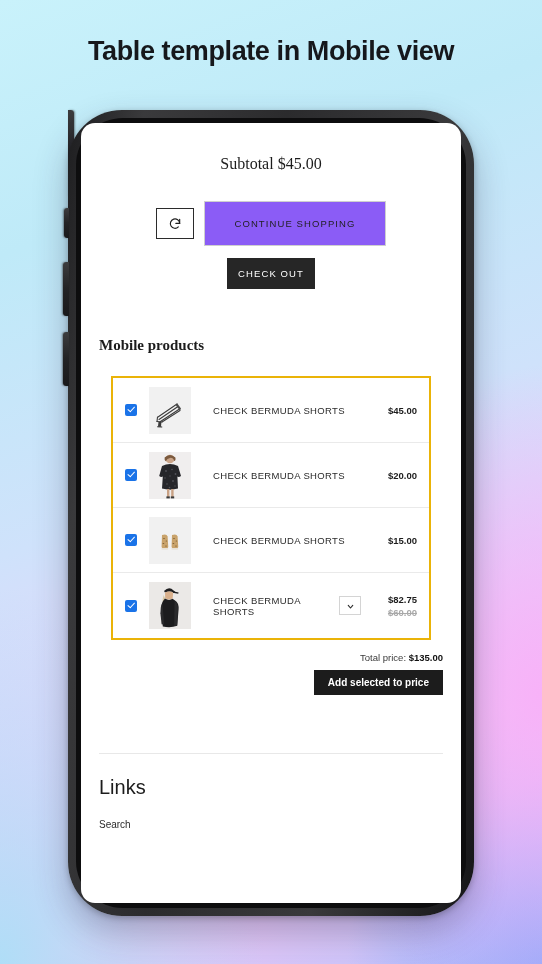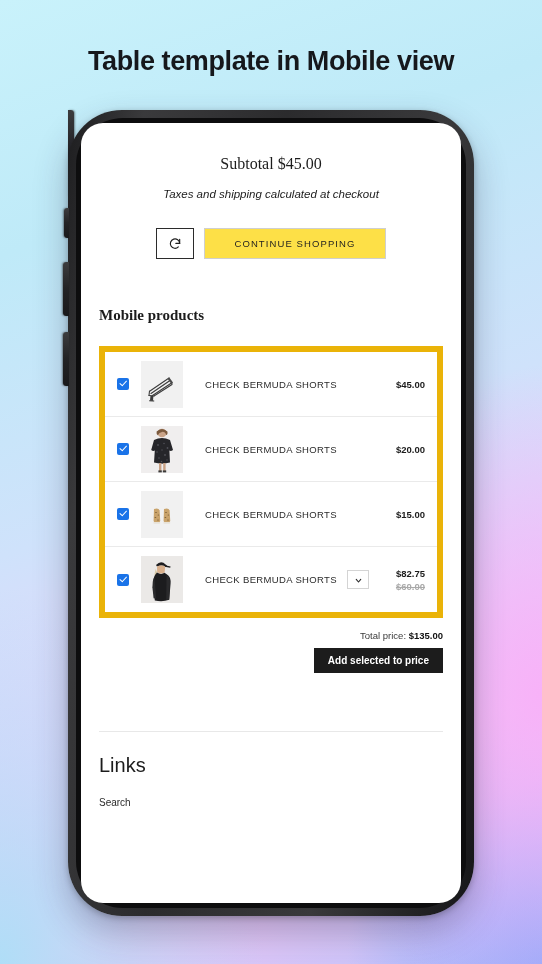--- a/index.html
+++ b/index.html
@@ -13,21 +13,21 @@
     background:
       radial-gradient(ellipse 70% 55% at 100% 72%, rgba(248,176,248,0.95) 0%, rgba(248,176,248,0.0) 62%),
       radial-gradient(ellipse 60% 45% at 100% 100%, rgba(147,170,249,0.95) 0%, rgba(147,170,249,0.0) 60%),
       radial-gradient(ellipse 75% 60% at 0% 100%, rgba(168,224,247,0.9) 0%, rgba(168,224,247,0.0) 65%),
       linear-gradient(160deg, #c9f2fb 0%, #bfeaf8 22%, #cfe2fb 48%, #e5d4fb 68%, #f2c9f6 84%, #b9c2fb 100%);
   }
 
   
   .page-title {
     position: absolute;
-    top: 46px;
+    top: 36px;
     left: 0;
     width: 542px;
     text-align: center;
     font-size: 27px;
     font-weight: bold;
     color: #16181c;
     letter-spacing: -0.4px;
     font-family: "Liberation Sans", sans-serif;
   }
 
@@ -48,21 +48,21 @@
   }
   .phone-inner-ring {
     position: absolute;
     left: 8px; top: 8px; right: 8px; bottom: 8px;
     border-radius: 47px;
     background: #0d0d0e;
   }
   .phone-screen {
     position: absolute;
     left: 13px; top: 13px; right: 13px; bottom: 13px;
-    border-radius: 22px;
+    border-radius: 14px;
     background: #ffffff;
     overflow: hidden;
   }
 
   
   .btn-side {
     position: absolute;
     background: linear-gradient(180deg, #3c3c3e 0%, #232325 50%, #19191b 100%);
     box-shadow: -1px 0 2px rgba(0,0,0,0.4);
   }
@@ -106,24 +106,24 @@
   .btn-refresh {
     width: 38px; height: 31px;
     border: 1px solid #2b2b2b;
     background: #fff;
     display: flex; align-items: center; justify-content: center;
     cursor: pointer;
   }
   .btn-refresh svg { display: block; }
 
   .btn-continue {
-    height: 31px;
+    height: 45px;
     padding: 0 29px;
     border: 1px solid #cfcfcf;
-    background: #fde047;
+    background: #8b5cf6;
     color: #1f1f1f;
     font-size: 9.5px;
     letter-spacing: 1.1px;
     display: flex; align-items: center; justify-content: center;
     cursor: pointer;
     font-family: "Liberation Sans", sans-serif;
   }
 
   .btn-checkout {
     margin: 12px auto 0;
@@ -142,22 +142,22 @@
   
   .related-heading {
     margin: 48px 0 0 18px;
     font-family: "Liberation Serif", serif;
     font-weight: bold;
     font-size: 15px;
     color: #1c1c1c;
   }
 
   .products-table {
-    margin: 22px 18px 0;
-    border: 6px solid #eab308;
+    margin: 22px 30px 0;
+    border: 2px solid #eab308;
     background: #fff;
   }
   .product-row {
     display: flex;
     align-items: center;
     padding: 8px 12px;
     border-bottom: 1px solid #eaeaea;
     min-height: 65px;
   }
   .product-row:last-child { border-bottom: none; }
@@ -287,35 +287,35 @@
   <div class="btn-side btn-voldn"></div>
   <div class="btn-power"></div>
 
   <div class="phone-inner-ring"></div>
 
   <div class="phone-screen">
     <div class="screen-content">
 
       <div class="cart-summary">
         <div class="subtotal">Subtotal $45.00</div>
-        <div class="tax-note">Taxes and shipping calculated at checkout</div>
       </div>
 
       <div class="cart-actions">
         <div class="action-row">
           <div class="btn-refresh">
             <span>
               <svg width="14" height="14" viewBox="0 0 24 24" fill="none" stroke="#1f1f1f" stroke-width="2" stroke-linecap="round" stroke-linejoin="round">
                 <path d="M20 11a8 8 0 1 0-2.3 6"></path>
                 <polyline points="20 4 20 11 13.5 11"></polyline>
               </svg>
             </span>
           </div>
           <div class="btn-continue">CONTINUE SHOPPING</div>
         </div>
+        <div class="btn-checkout">CHECK OUT</div>
       </div>
 
       <div class="related-heading">Mobile products</div>
 
       <div class="products-table">
 
         <div class="product-row">
           <div class="row-check"></div>
           <div class="row-thumb">
             <svg viewBox="0 0 42 47" xmlns="http://www.w3.org/2000/svg">

